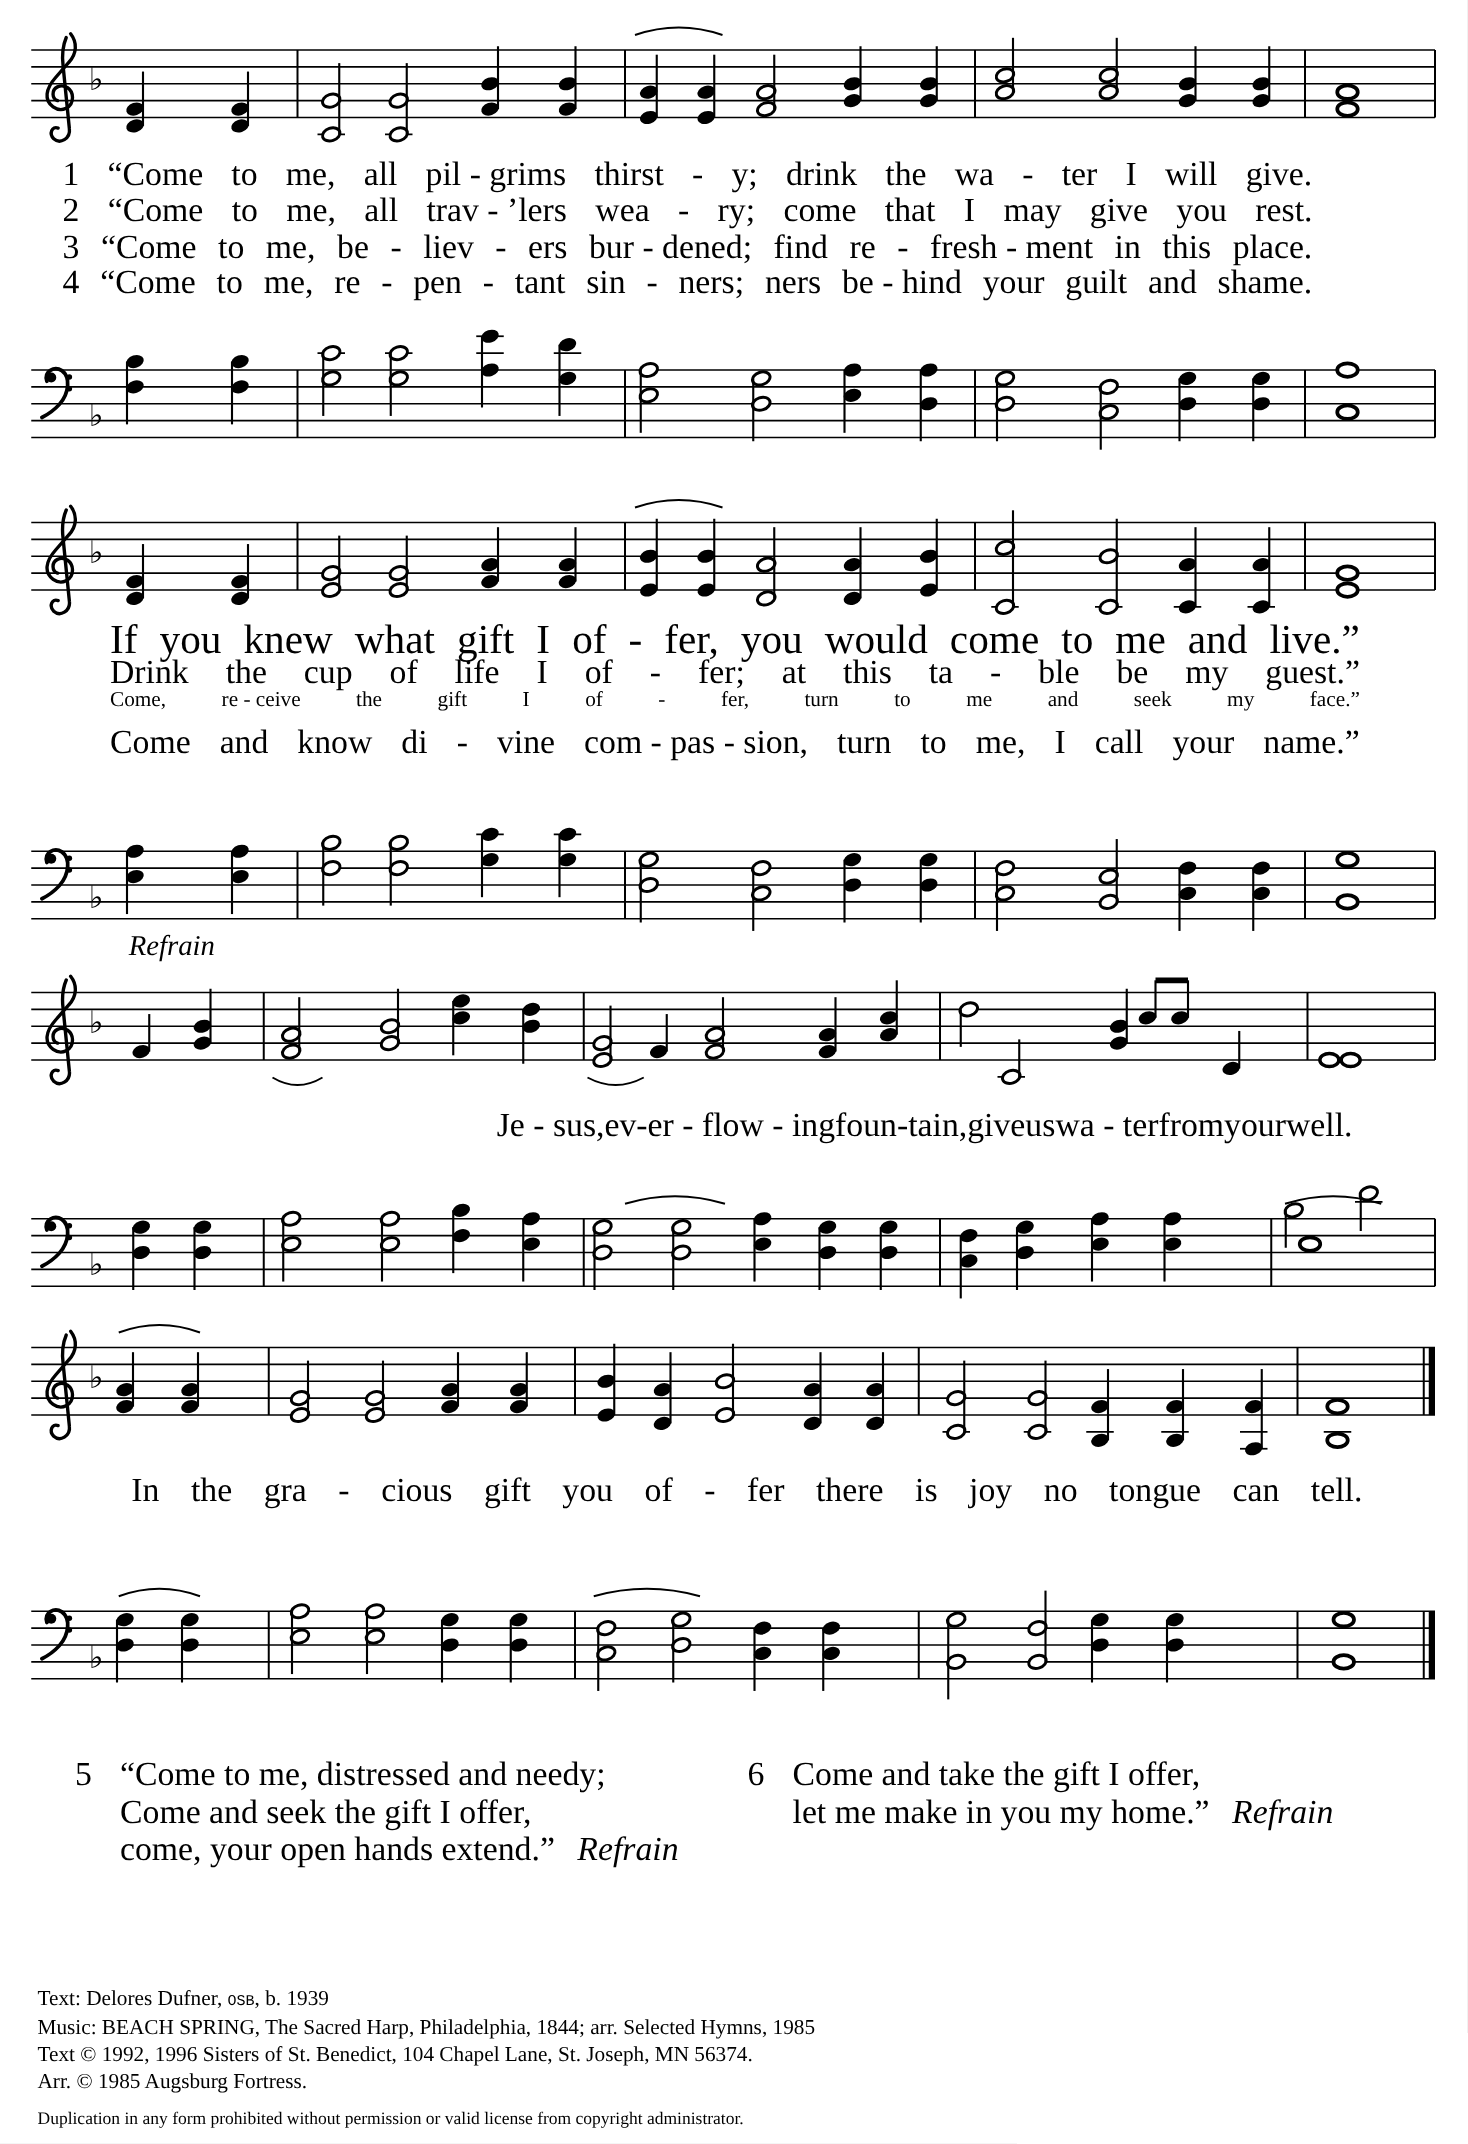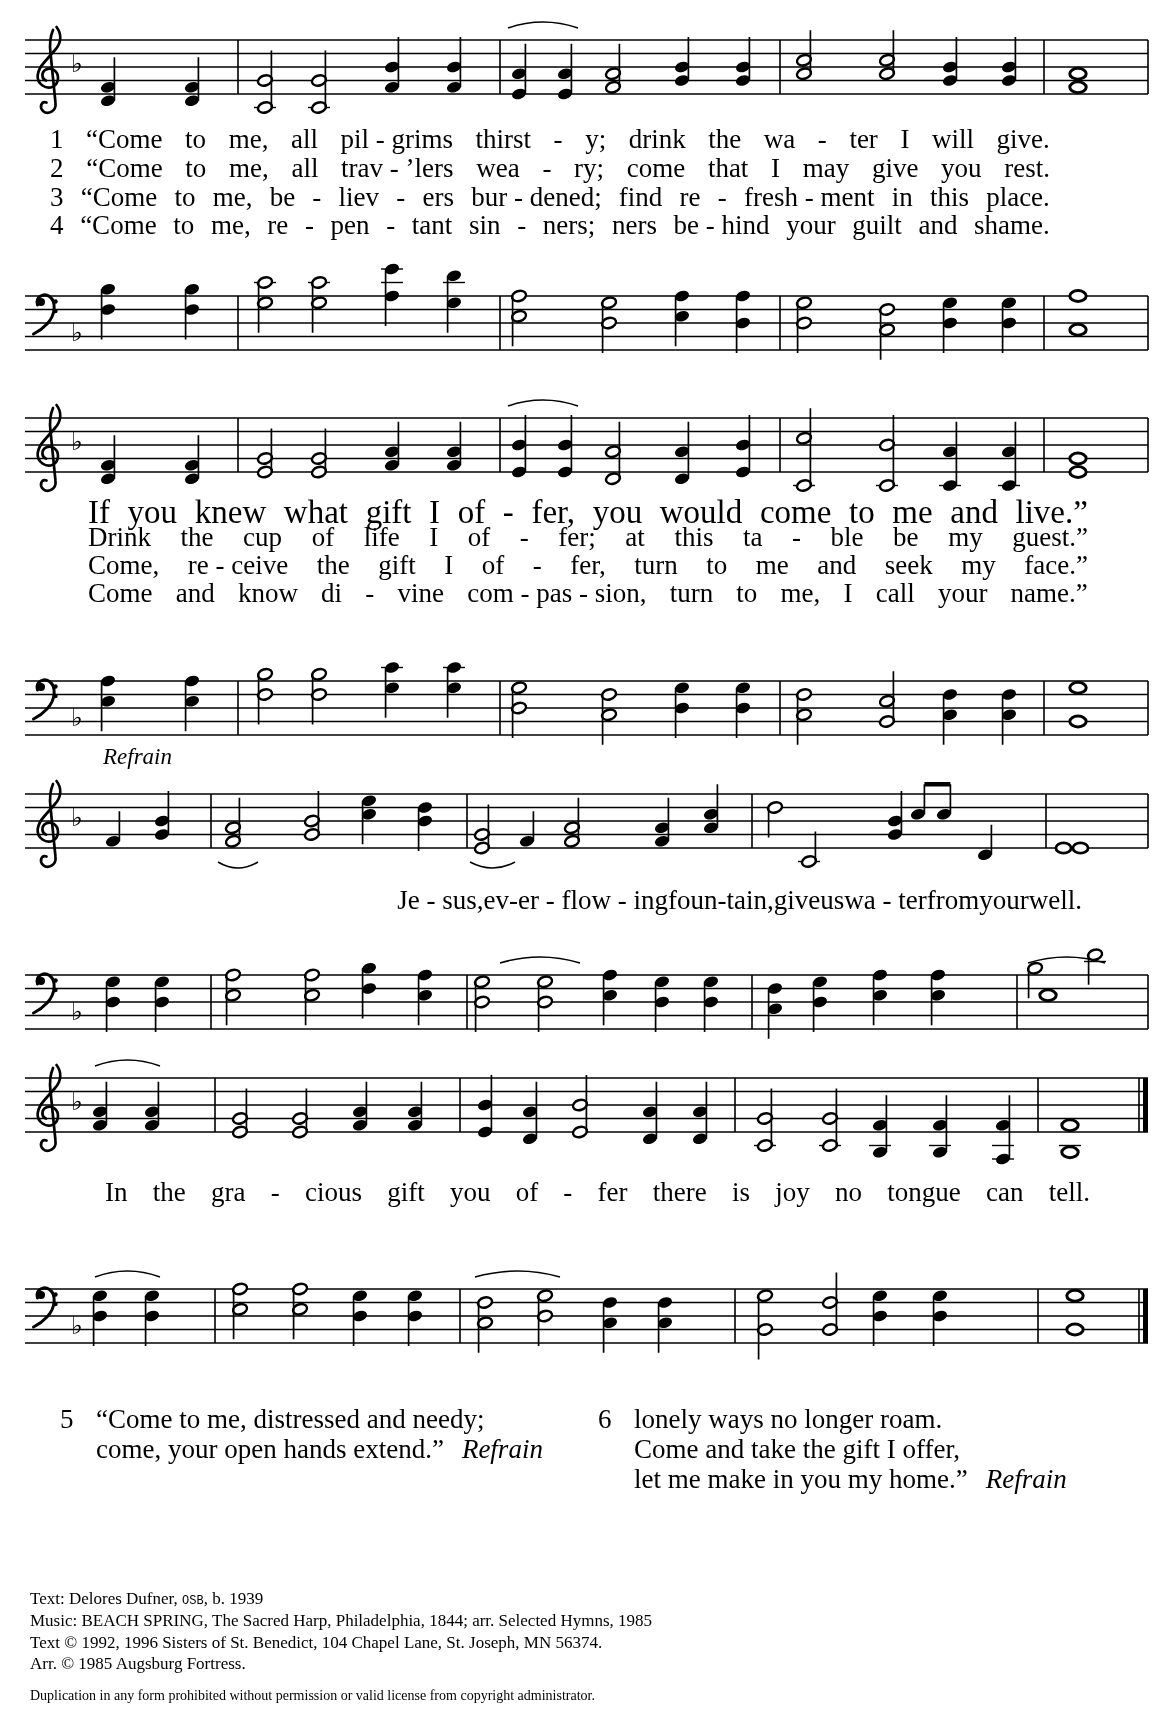--- a/index.html
+++ b/index.html
@@ -581,28 +581,28 @@
       <div><span>Text © 1992, 1996 Sisters of St. Benedict, 104 Chapel Lane, St. Joseph, MN 56374.</span></div>
       <div><span>Arr. © 1985 Augsburg Fortress.</span></div>
     </div>
   <div class="footer">Duplication in any form prohibited without permission or valid license from copyright administrator.</div>
 <div class="lyric-row" style="top: 125px; left: 50px; width: 1000px; font-size: 27px;"><span>1</span><span>“Come</span><span>to</span><span>me,</span><span>all</span><span>pil - grims</span><span>thirst</span><span>-</span><span>y;</span><span>drink</span><span>the</span><span>wa</span><span>-</span><span>ter</span><span>I</span><span>will</span><span>give.</span></div>
     <div class="lyric-row" style="top: 154px; left: 50px; width: 1000px; font-size: 27px;"><span>2</span><span>“Come</span><span>to</span><span>me,</span><span>all</span><span>trav - ’lers</span><span>wea</span><span>-</span><span>ry;</span><span>come</span><span>that</span><span>I</span><span>may</span><span>give</span><span>you</span><span>rest.</span></div>
     <div class="lyric-row" style="top: 183px; left: 50px; width: 1000px; font-size: 27px;"><span>3</span><span>“Come</span><span>to</span><span>me,</span><span>be</span><span>-</span><span>liev</span><span>-</span><span>ers</span><span>bur - dened;</span><span>find</span><span>re</span><span>-</span><span>fresh - ment</span><span>in</span><span>this</span><span>place.</span></div>
     <div class="lyric-row" style="top: 211px; left: 50px; width: 1000px; font-size: 27px;"><span>4</span><span>“Come</span><span>to</span><span>me,</span><span>re</span><span>-</span><span>pen</span><span>-</span><span>tant</span><span>sin</span><span>-</span><span>ners;</span><span>ners</span><span>be - hind</span><span>your</span><span>guilt</span><span>and</span><span>shame.</span></div>
     <div class="lyric-row" style="top: 495px; left: 88px; width: 1000px; font-size: 33px;"><span>If</span><span>you</span><span>knew</span><span>what</span><span>gift</span><span>I</span><span>of</span><span>-</span><span>fer,</span><span>you</span><span>would</span><span>come</span><span>to</span><span>me</span><span>and</span><span>live.”</span></div>
     <div class="lyric-row" style="top: 523px; left: 88px; width: 1000px; font-size: 27px;"><span>Drink</span><span>the</span><span>cup</span><span>of</span><span>life</span><span>I</span><span>of</span><span>-</span><span>fer;</span><span>at</span><span>this</span><span>ta</span><span>-</span><span>ble</span><span>be</span><span>my</span><span>guest.”</span></div>
-    <div class="lyric-row" style="top: 551px; left: 88px; width: 1000px; font-size: 27px;"><span>Come,</span><span>re - ceive</span><span>the</span><span>gift</span><span>I</span><span>of</span><span>-</span><span>fer,</span><span>turn</span><span>to</span><span>me</span><span>and</span><span>seek</span><span>my</span><span>face.”</span></div>
+    <div class="lyric-row" style="top: 551px; left: 88px; width: 1000px; font-size: 17px;"><span>Come,</span><span>re - ceive</span><span>the</span><span>gift</span><span>I</span><span>of</span><span>-</span><span>fer,</span><span>turn</span><span>to</span><span>me</span><span>and</span><span>seek</span><span>my</span><span>face.”</span></div>
     <div class="lyric-row" style="top: 579px; left: 88px; width: 1000px; font-size: 27px;"><span>Come</span><span>and</span><span>know</span><span>di</span><span>-</span><span>vine</span><span>com - pas - sion,</span><span>turn</span><span>to</span><span>me,</span><span>I</span><span>call</span><span>your</span><span>name.”</span></div>
     <div class="lyric-row" style="top: 886px; left: 97px; width: 985px; font-size: 27px; justify-content: flex-end;"><span>Je - sus,</span><span>ev</span><span>-</span><span>er - flow - ing</span><span>foun</span><span>-</span><span>tain,</span><span>give</span><span>us</span><span>wa - ter</span><span>from</span><span>your</span><span>well.</span></div>
     <div class="lyric-row" style="top: 1178px; left: 105px; width: 985px; font-size: 27px;"><span>In</span><span>the</span><span>gra</span><span>-</span><span>cious</span><span>gift</span><span>you</span><span>of</span><span>-</span><span>fer</span><span>there</span><span>is</span><span>joy</span><span>no</span><span>tongue</span><span>can</span><span>tell.</span></div>
     <div class="bottom-verse" style="left: 96px; top: 1404px;">
       <span class="vnum">5</span>
       <div>“Come to me, distressed and needy;</div>
+      <div>Come and seek the gift I offer,</div>
       <div>come, your open hands extend.”<span class="refrain-ital">Refrain</span></div>
     </div>
     <div class="bottom-verse" style="left: 634px; top: 1404px;">
       <span class="vnum">6</span>
-      <div>lonely ways no longer roam.</div>
       <div>Come and take the gift I offer,</div>
       <div>let me make in you my home.”<span class="refrain-ital">Refrain</span></div>
     </div>
   </div>
 
 </body></html>

